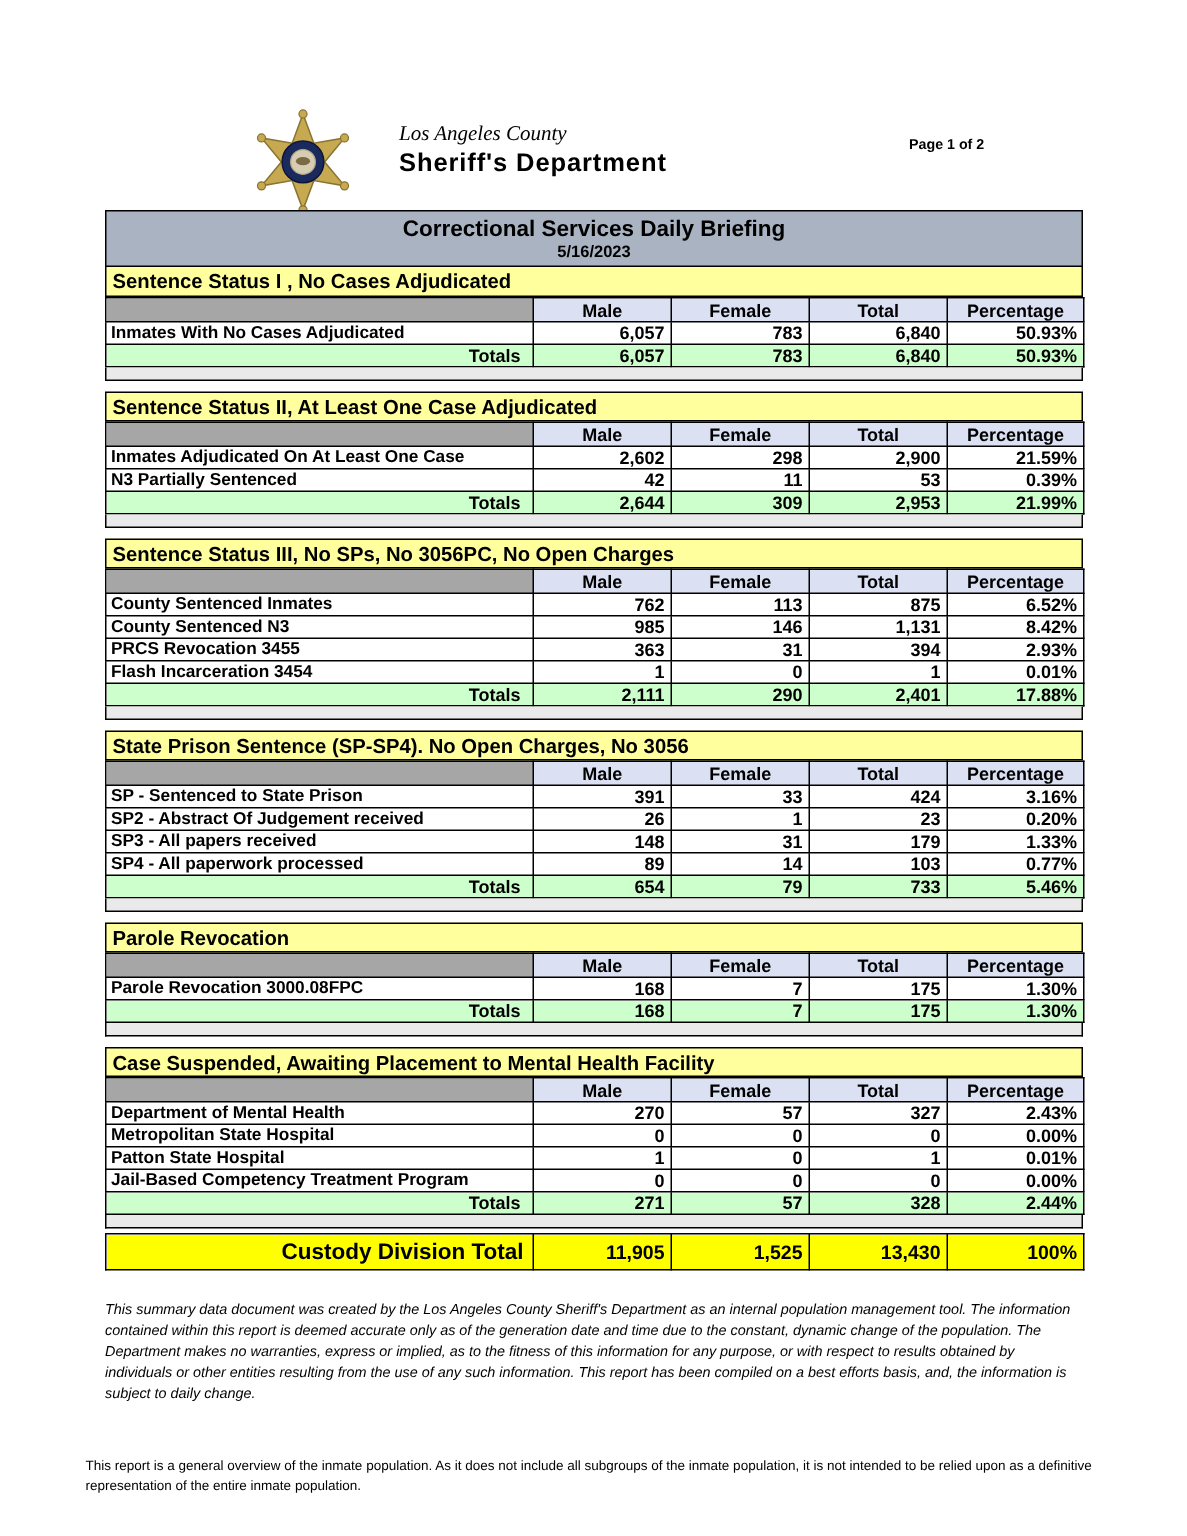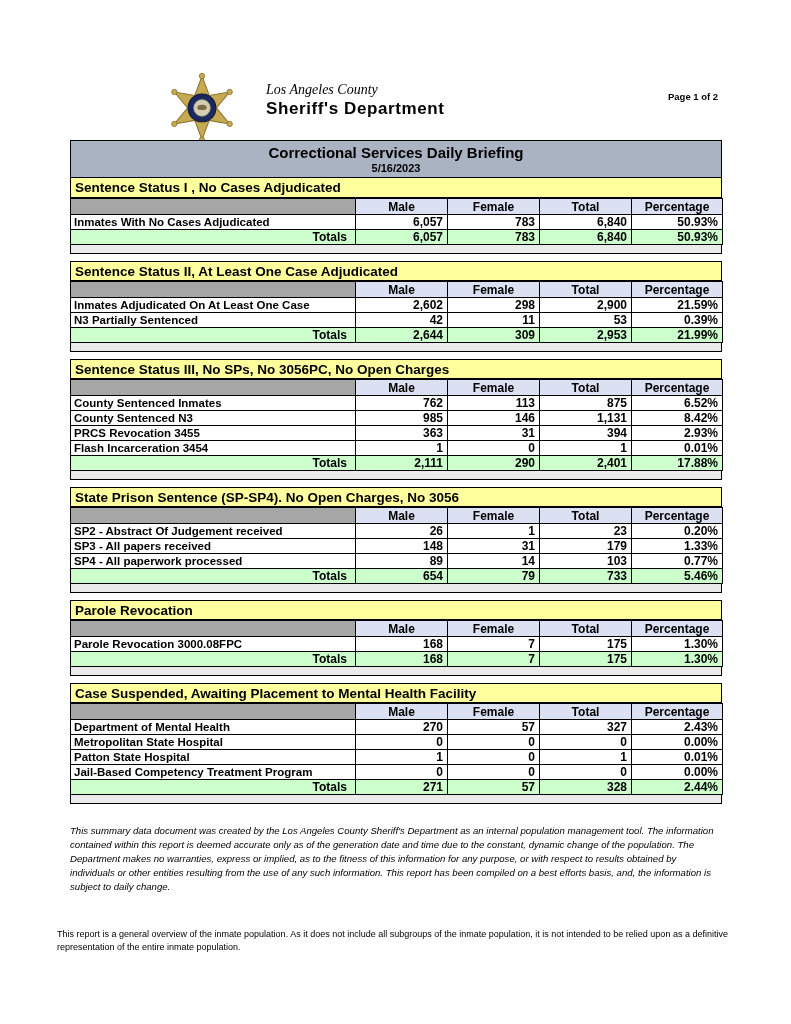--- a/index.html
+++ b/index.html
@@ -6,21 +6,21 @@
   html,body { background:#ffffff; }
   body { font-family:"Liberation Sans", sans-serif; color:#000; }
   .page { position:relative; width:791px; height:1024px; background:#fff; overflow:hidden; }
 
   
   .logo-block { position:absolute; left:168px; top:72px; display:flex; align-items:flex-start;gap:24px; }
   .star-wrap { width:68px; height:76px; }
   .logo-text { margin-left:6px; margin-top:10px; }
   .county { font-family:"Liberation Serif", serif; font-style:italic; font-size:14px; }
   .dept { font-family:"Liberation Sans", sans-serif; font-weight:bold; font-size:17px; letter-spacing:0.6px; margin-top:1px; }
-  .page-indicator { position:absolute; left:668px; top:91px; font-size:9.5px; font-weight:bold; }
+  .page-indicator { position:absolute; left:606px; top:91px; font-size:9.5px; font-weight:bold; }
 
   
   .doc { position:absolute; left:70px; top:140px; width:652px; }
 
   .briefing-header { background:#aab3c2; border:1px solid #000; text-align:center; padding:3px 0 3px 0; }
   .briefing-title { font-size:15px; font-weight:bold; }
   .briefing-date { font-size:11px; font-weight:bold; margin-top:1px; }
 
   .section-title { background:#ffff9e; border:1px solid #000; border-top:none; font-size:13.5px; font-weight:bold; padding:1px 4px; height:20px; line-height:17px; }
   .section:not(.first) .section-title { border-top:1px solid #000; }
@@ -232,20 +232,27 @@
           </colgroup>
         <tbody>
             <tr>
           <td class="lblhead"></td>
           <td class="colhead">Male</td>
           <td class="colhead">Female</td>
           <td class="colhead">Total</td>
           <td class="colhead">Percentage</td>
         </tr>
         <tr>
+          <td class="lbl">SP - Sentenced to State Prison</td>
+          <td class="num">391</td>
+          <td class="num">33</td>
+          <td class="num">424</td>
+          <td class="num">3.16%</td>
+        </tr>
+        <tr>
           <td class="lbl">SP2 - Abstract Of Judgement received</td>
           <td class="num">26</td>
           <td class="num">1</td>
           <td class="num">23</td>
           <td class="num">0.20%</td>
         </tr>
         <tr>
           <td class="lbl">SP3 - All papers received</td>
           <td class="num">148</td>
           <td class="num">31</td>
@@ -359,19 +366,37 @@
           <td class="num">271</td>
           <td class="num">57</td>
           <td class="num">328</td>
           <td class="num">2.44%</td>
         </tr>
       </tbody>
         </table>
     </div>
     <div class="spacer last"></div>
 
+    <table class="grid grand">
+      <colgroup>
+          <col class="col-lbl">
+          <col class="col-m">
+          <col class="col-f">
+          <col class="col-t">
+          <col class="col-p">
+        </colgroup>
+      <tbody>
+          <tr>
+        <td class="gt-lbl">Custody Division Total</td>
+        <td class="gt-num">11,905</td>
+        <td class="gt-num">1,525</td>
+        <td class="gt-num">13,430</td>
+        <td class="gt-num">100%</td>
+      </tr>
+    </tbody>
+      </table>
 
     <div class="disclaimer">This summary data document was created by the Los Angeles County Sheriff's Department as an internal population management tool.  The information contained within this report is deemed accurate only as of the generation date and time due to the constant, dynamic change of the population.  The Department makes no warranties, express or implied, as to the fitness of this information for any purpose, or with respect to results obtained by individuals or other entities resulting from the use of any such information.  This report has been compiled on a best efforts basis, and, the information is subject to daily change.</div>
 
     <div class="footnote">This report is a general overview of the inmate population.  As it does not include all subgroups of the inmate population, it is not intended to be relied upon as a definitive representation of the entire inmate population.</div>
 
   </div>
 </div>
 
 </body></html>

